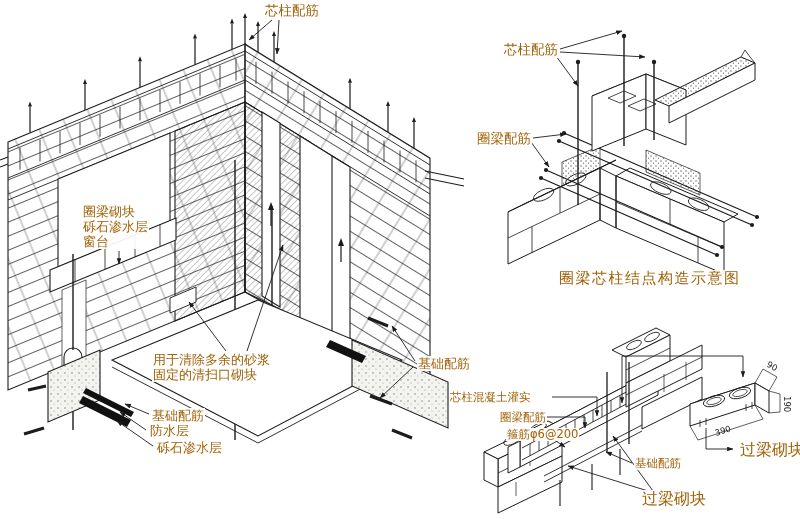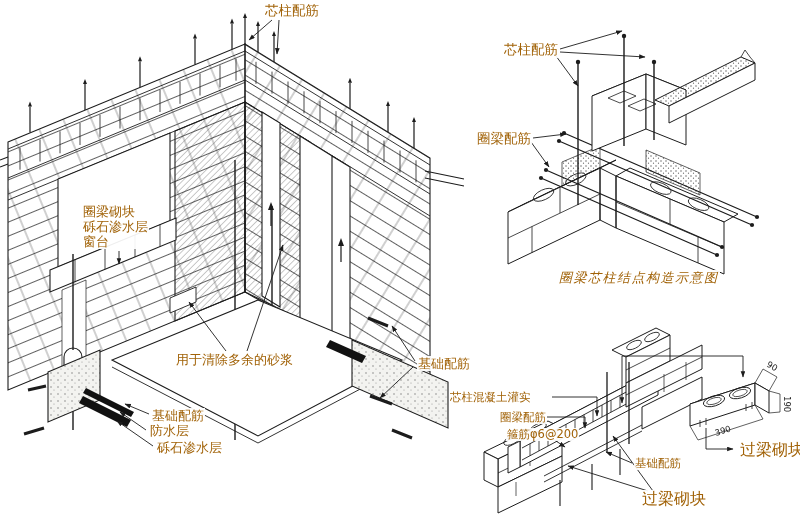--- a/index.html
+++ b/index.html
@@ -4,21 +4,21 @@
 <style>
   html,body{margin:0;padding:0;background:#fff;}
   #stage{position:relative;width:800px;height:519px;background:#fff;overflow:hidden;
          font-family:"DejaVu Sans",sans-serif;}
   #art{position:absolute;left:0;top:0;z-index:1;}
   .lbl{position:absolute;z-index:2;font:13px/1.16 "DejaVu Sans",sans-serif;color:#a16207;
        background:rgba(255,255,255,.93);padding:0 1px;white-space:nowrap;}
   .s135{font-size:13.5px;}
   .s12{font-size:16px;}
   .s115{font-size:11.5px;}
-  .ttl{font-size:13px;letter-spacing:1.5px;font-style:italic;}
+  .ttl{font-size:15px;letter-spacing:1.5px;}
   .ml{line-height:15px;}
 </style>
 </head>
 <body>
 
 <div id="stage">
 
 <svg id="art" width="800" height="519" viewBox="0 0 800 519">
   <defs>
     <marker id="arw" markerWidth="8" markerHeight="6" refX="6.5" refY="2.6" orient="auto">
@@ -238,22 +238,23 @@
 </svg>
 
 <div class="lbl s135" style="left:264px;top:3px;">芯柱配筋</div>
 
 <div class="lbl ml" style="left:82px;top:204px;">
   <div>圈梁砌块</div>
   <div>砾石渗水层</div>
   <div>窗台</div>
 </div>
 
-<div class="lbl ml" style="left:175px;top:352px;">
+<div class="lbl ml" style="left:152px;top:352px;">
   <div>用于清除多余的砂浆</div>
+  <div>固定的清扫口砌块</div>
 </div>
 
 <div class="lbl" style="left:151px;top:408px;">基础配筋</div>
 <div class="lbl" style="left:149px;top:424px;font-family:Liberation Mono, monospace;">防水层</div>
 <div class="lbl" style="left:156px;top:440px;">砾石渗水层</div>
 <div class="lbl" style="left:417px;top:356px;text-align:right;">基础配筋</div>
 
 <div class="lbl s135" style="left:503px;top:42px;">芯柱配筋</div>
 <div class="lbl s135" style="left:476px;top:131px;">圈梁配筋</div>
 <div class="lbl ttl" style="left:558px;top:270px;">圈梁芯柱结点构造示意图</div>

